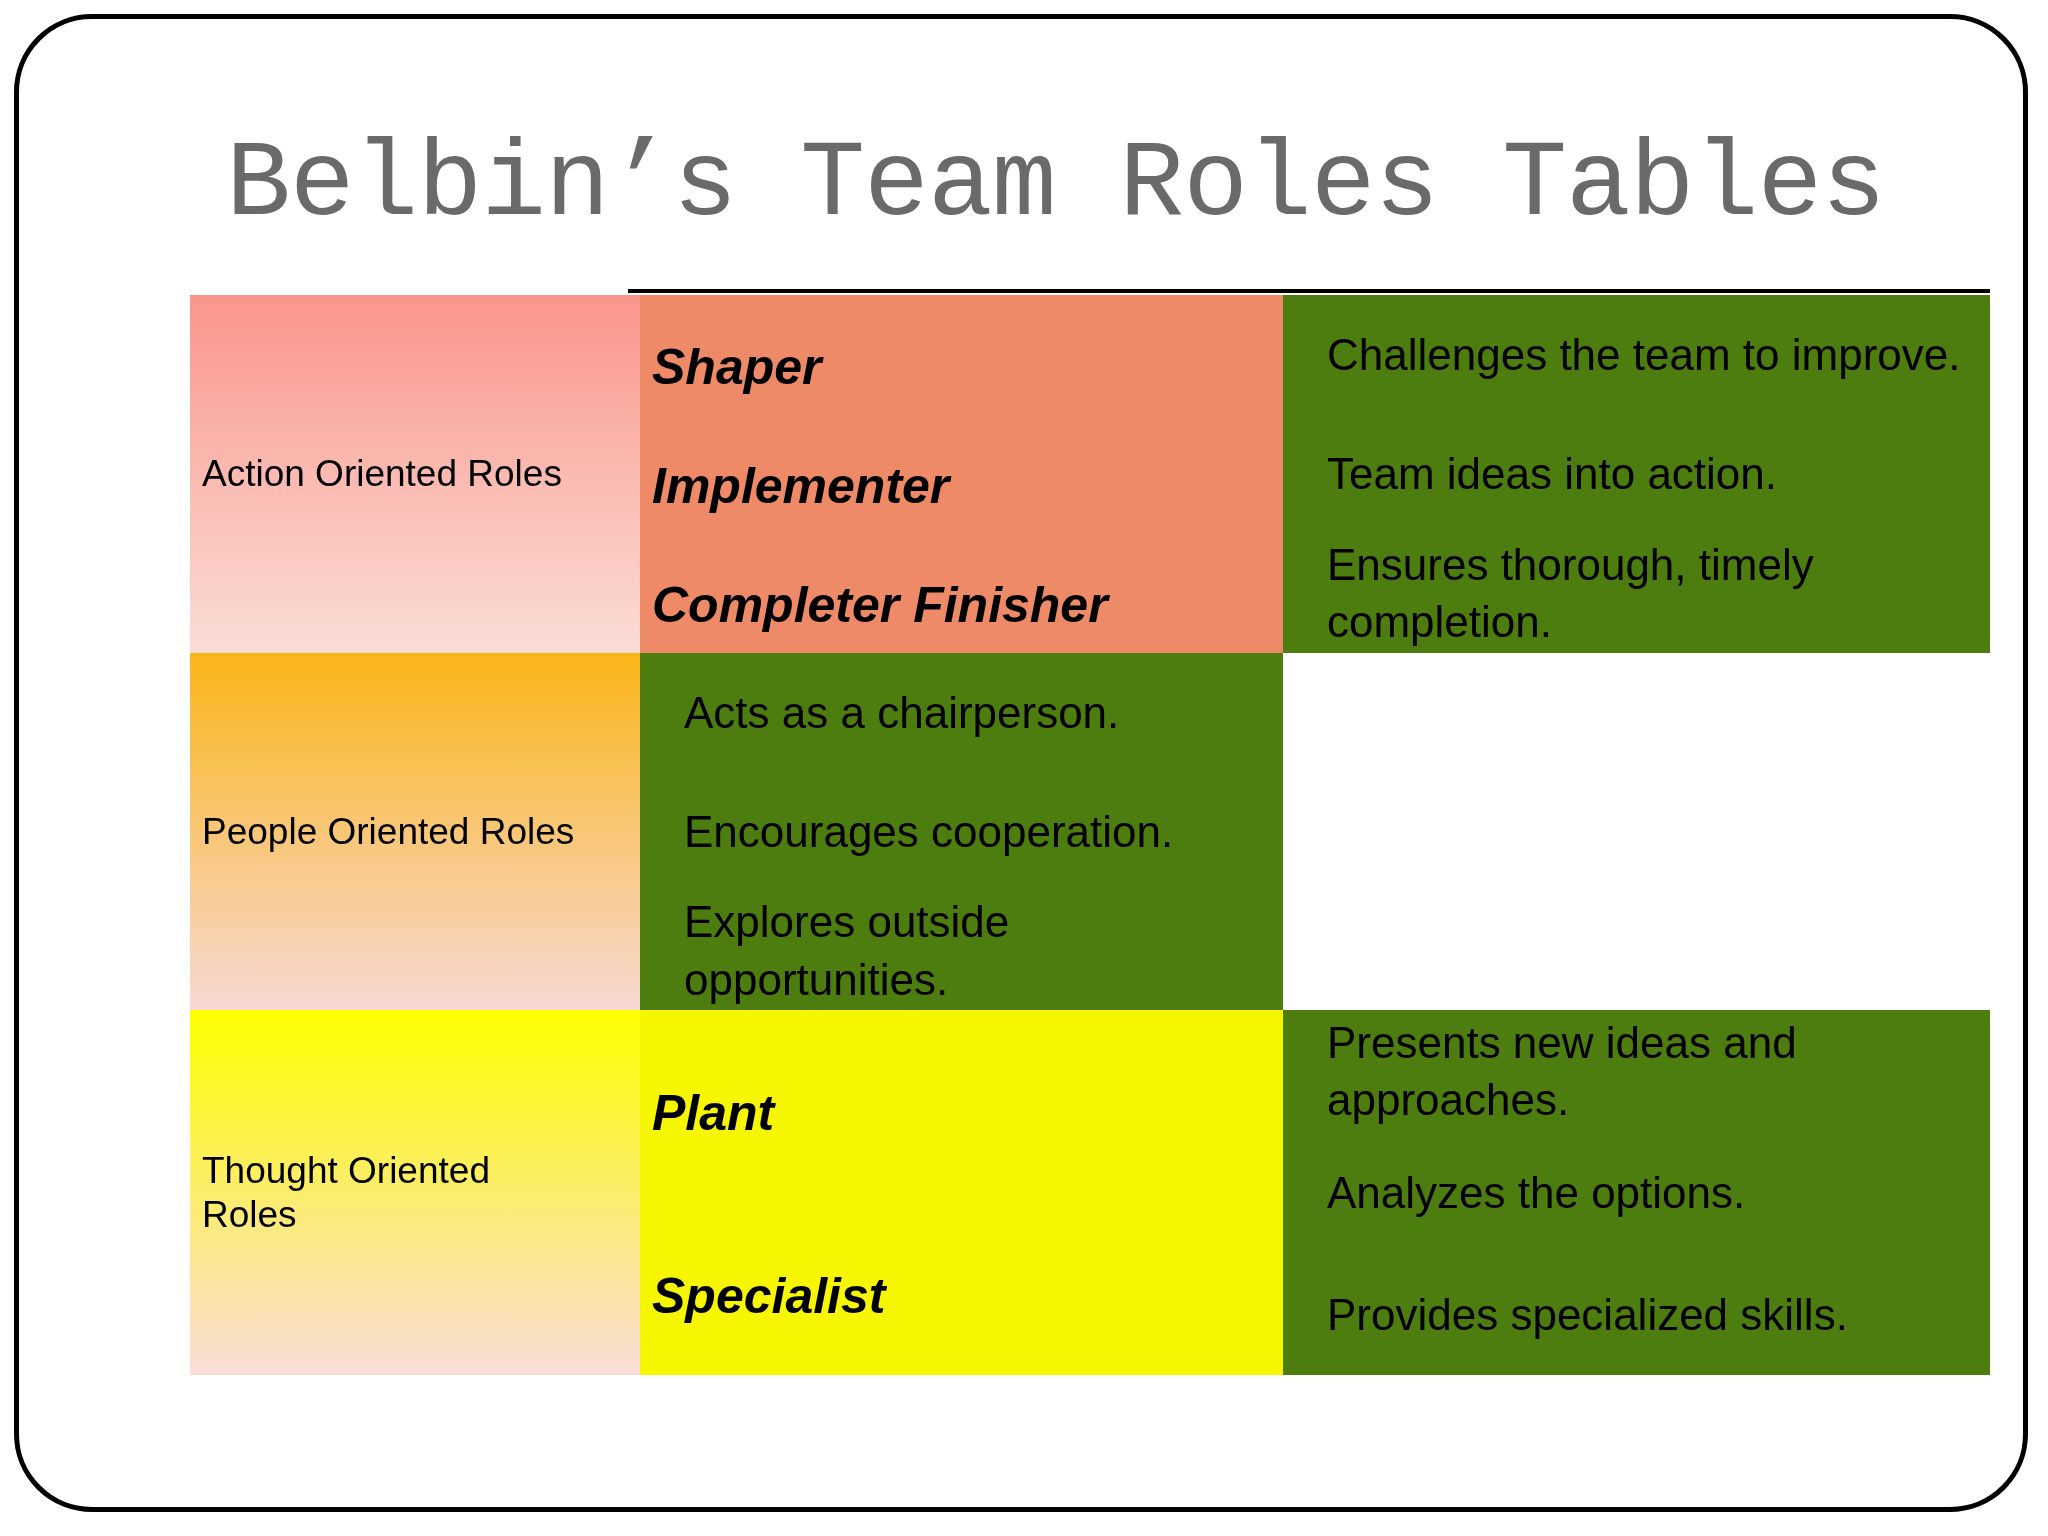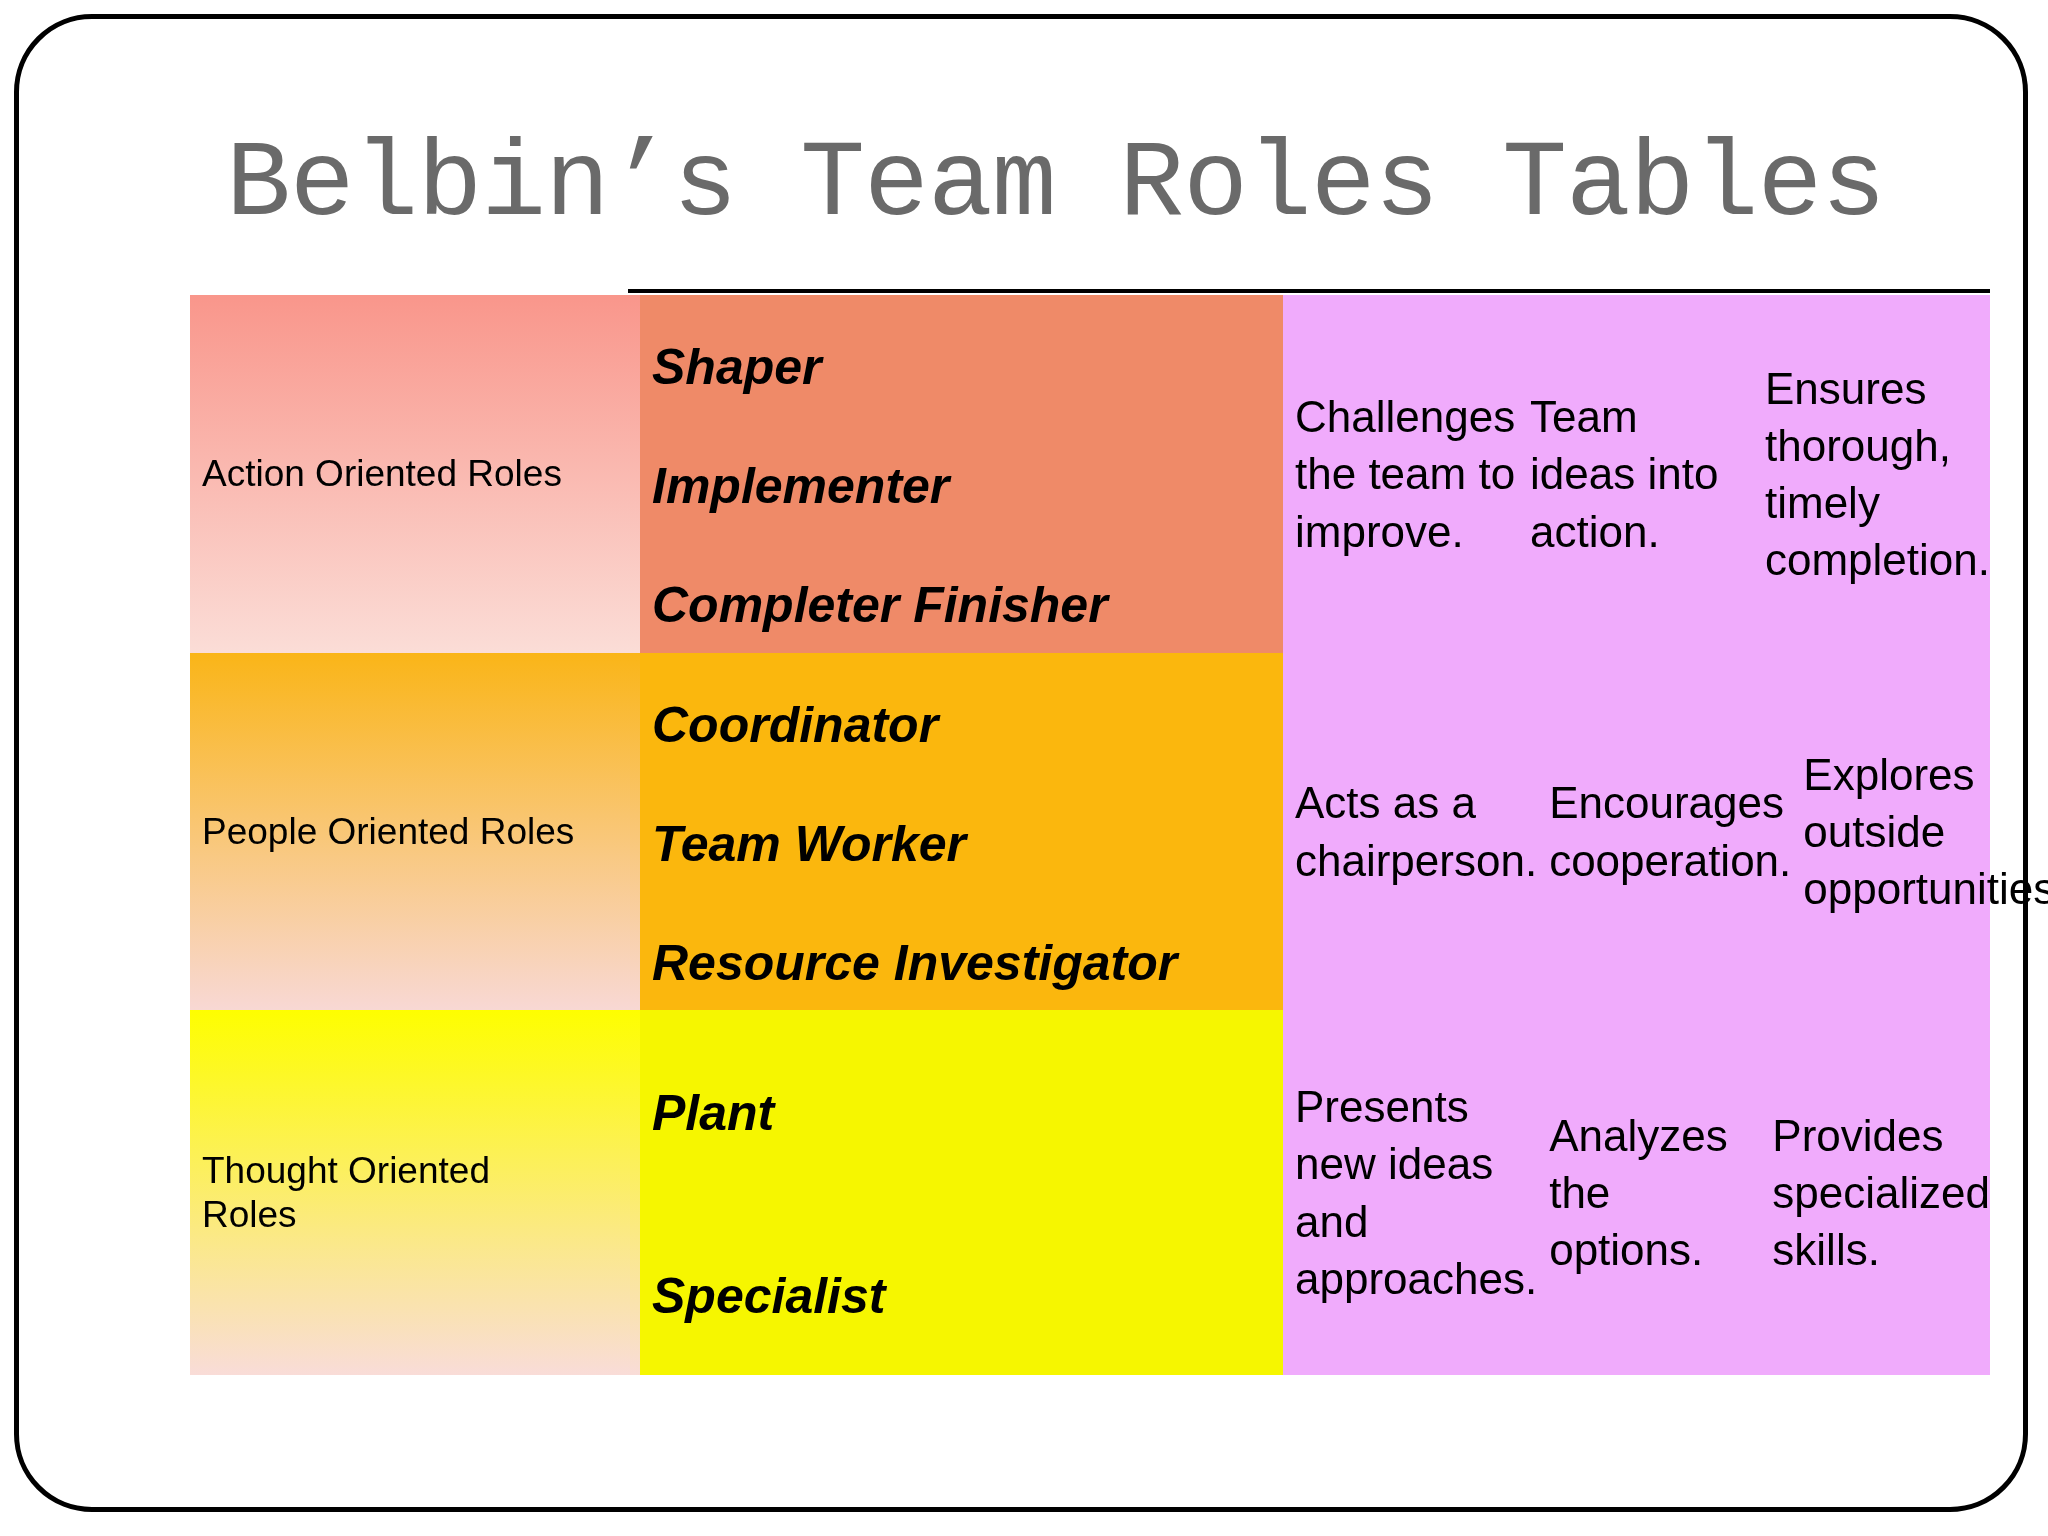--- a/index.html
+++ b/index.html
@@ -79,23 +79,24 @@
     align-items: center;
     padding-left: 12px;
     font-weight: bold;
     font-style: italic;
     font-size: 50px;
     color: #000000;
     white-space: nowrap;
     margin-top: 24px;
   }
   .desc-cell {
-    background: #f0abfc;
+    background: #4d7c0f;
     display: flex;
-    flex-direction: row;
+    flex-direction: column;
+    padding-left: 32px;
   }
   .desc-item {
     flex: 1 1 0;
     display: flex;
     align-items: center;
     padding-left: 12px;
     font-size: 44px;
     line-height: 1.3;
     color: #000000;
     white-space: pre-line;
@@ -122,25 +123,20 @@
     <div class="desc-cell">
       <div class="desc-item">Challenges the team to improve.</div>
       <div class="desc-item">Team ideas into action.</div>
       <div class="desc-item">Ensures thorough, timely
 completion.</div>
     </div>
   </div>
 
   <div class="t-row r1">
     <div class="cat-cell" style="--g-top: #FAB518; --g-bottom: #F8D8D4;">People Oriented Roles</div>
-    <div class="roles-cell" style="--roles-bg: #FBB70D;">
-      <div class="role-item">Coordinator</div>
-      <div class="role-item">Team Worker</div>
-      <div class="role-item">Resource Investigator</div>
-    </div>
     <div class="desc-cell">
       <div class="desc-item">Acts as a chairperson.</div>
       <div class="desc-item">Encourages cooperation.</div>
       <div class="desc-item">Explores outside opportunities.</div>
     </div>
   </div>
 
   <div class="t-row r2">
     <div class="cat-cell" style="--g-top: #FEFE00; --g-bottom: #F9DCD8;">Thought Oriented
 Roles</div>

